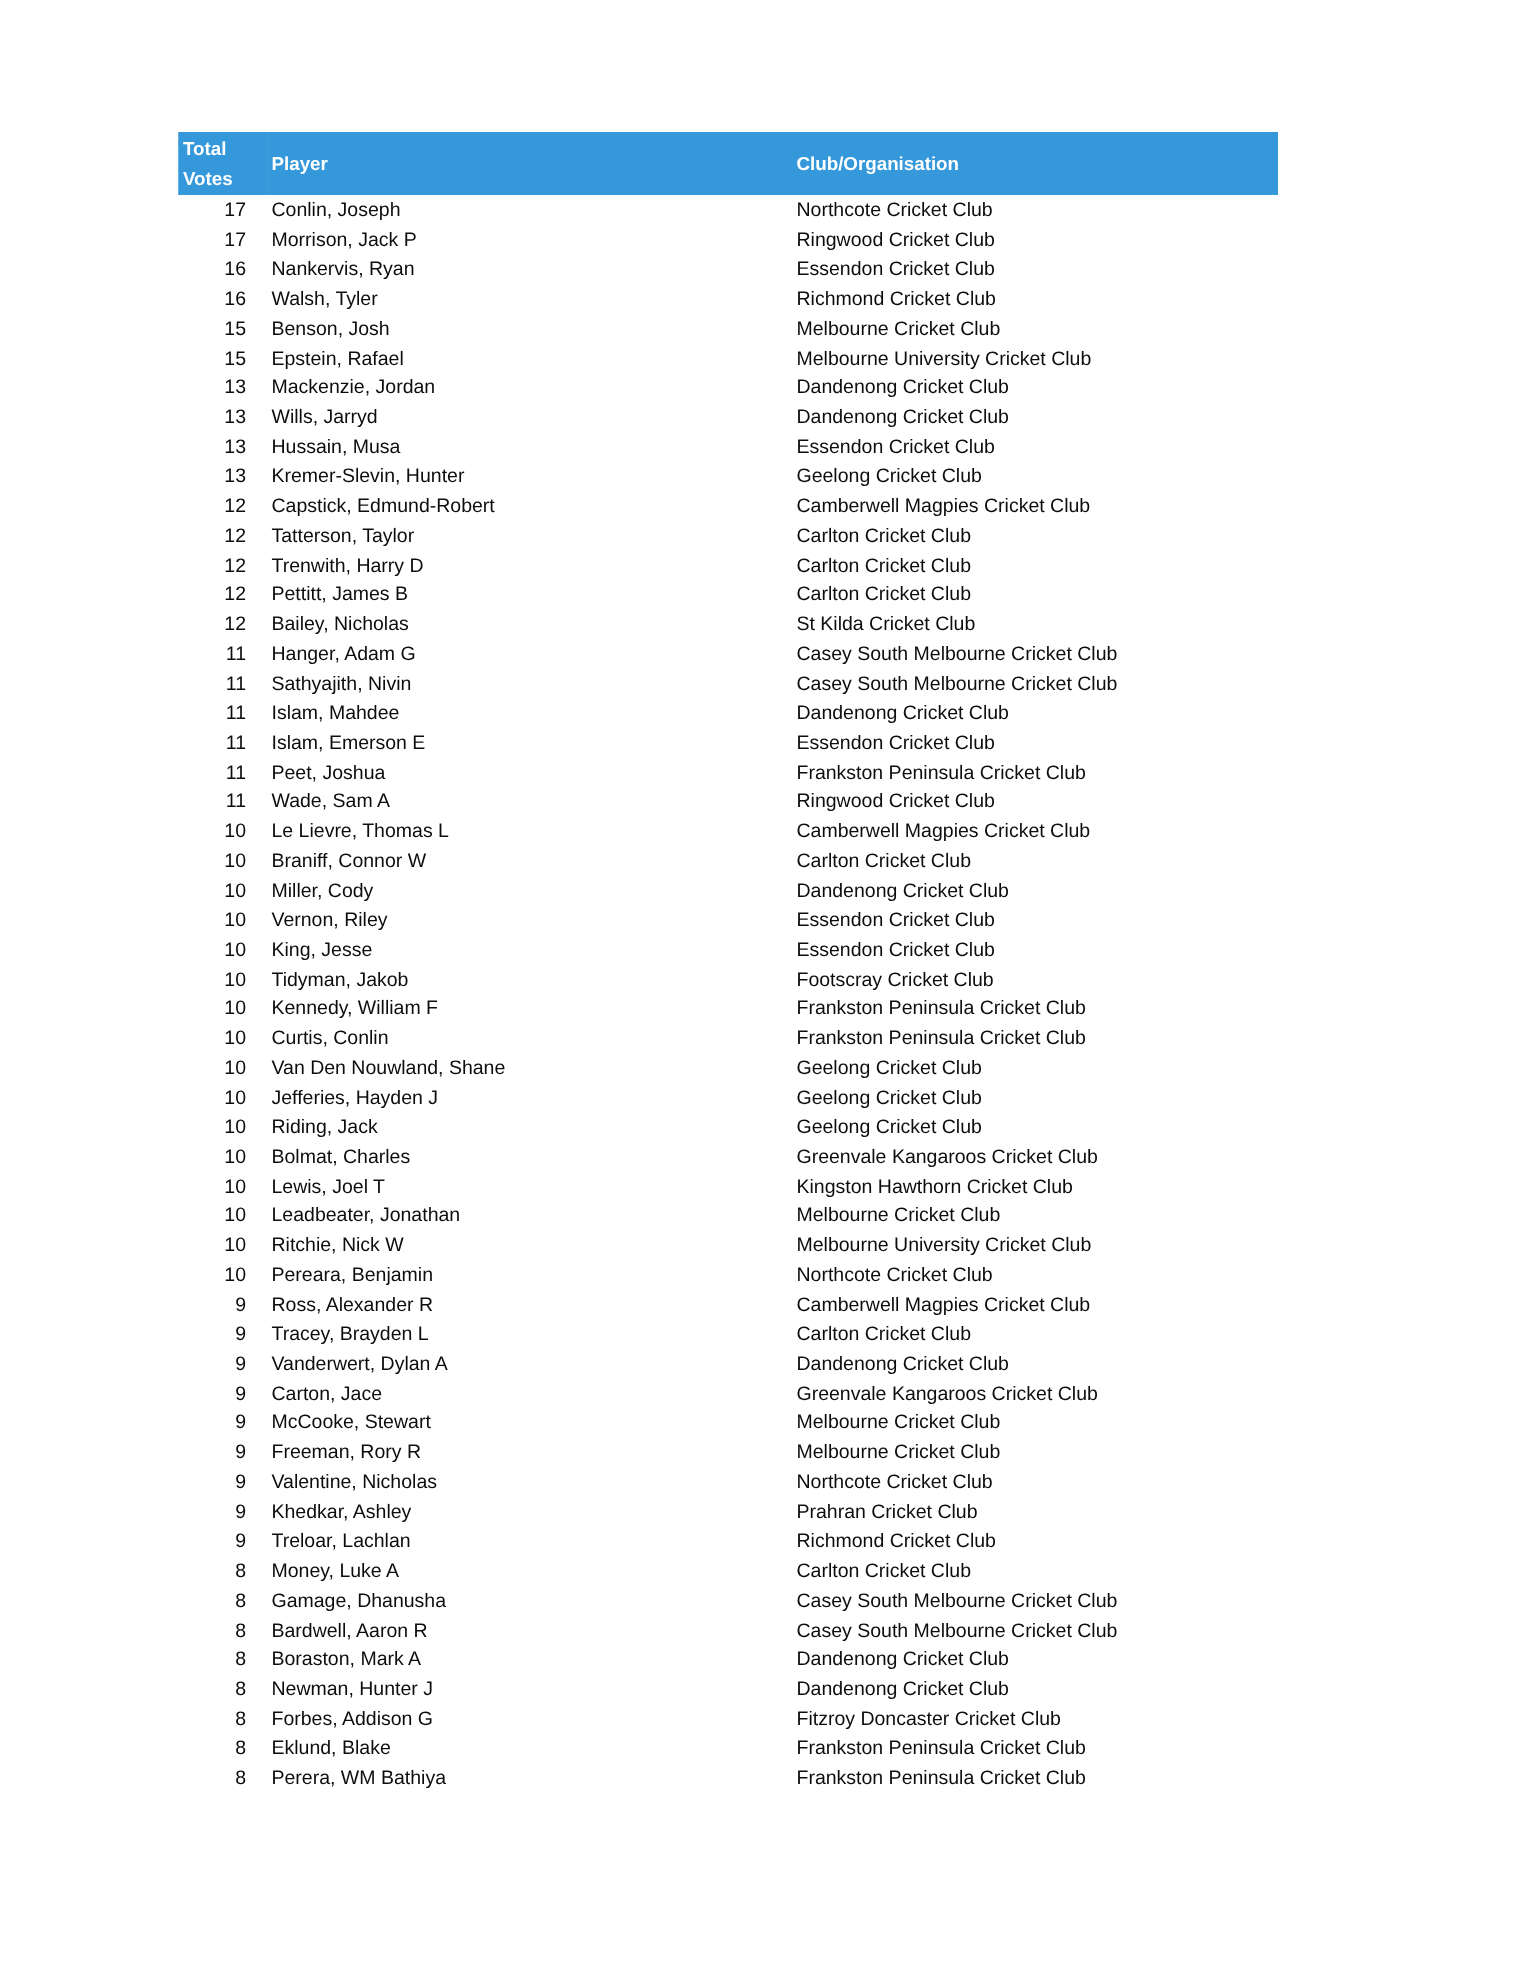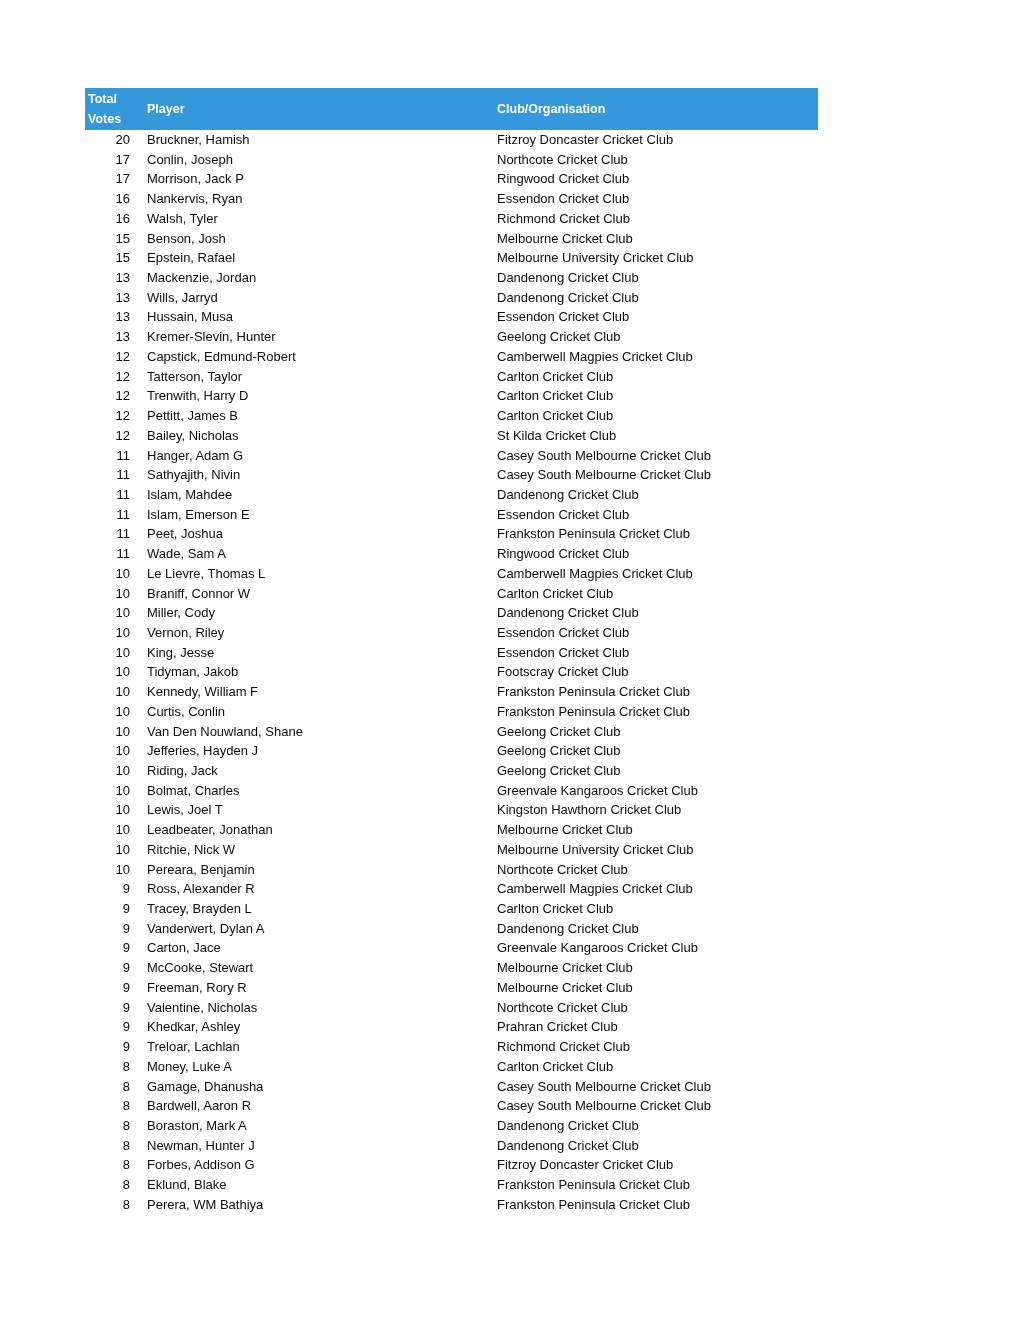--- a/index.html
+++ b/index.html
@@ -17,20 +17,21 @@
   #sheet {
     position: absolute;
     left: 85px;
     top: 88px;
     width: 733px;
   }
   table.votes-table {
     border-collapse: collapse;
     width: 733px;
     table-layout: fixed;
+    margin-left: 34px;
   }
   table.votes-table col.c-votes { width: 60px; }
   table.votes-table col.c-player { width: 351px; }
   table.votes-table col.c-club  { width: 322px; }
 
   thead tr.header-row {
     background: #3498db;
     height: 42px;
   }
   thead th {
@@ -100,25 +101,20 @@
         <th class="th-votes">
           <span class="vline">Total</span>
           <span class="vline">Votes</span>
         </th>
         <th class="th-player">Player</th>
         <th class="th-club">Club/Organisation</th>
       </tr>
     </thead>
     <tbody id="table-body">
         <tr class="data-row">
-          <td class="td-votes">20</td>
-          <td class="td-player">Bruckner, Hamish</td>
-          <td class="td-club">Fitzroy Doncaster Cricket Club</td>
-        </tr>
-        <tr class="data-row">
           <td class="td-votes">17</td>
           <td class="td-player">Conlin, Joseph</td>
           <td class="td-club">Northcote Cricket Club</td>
         </tr>
         <tr class="data-row">
           <td class="td-votes">17</td>
           <td class="td-player">Morrison, Jack P</td>
           <td class="td-club">Ringwood Cricket Club</td>
         </tr>
         <tr class="data-row">

